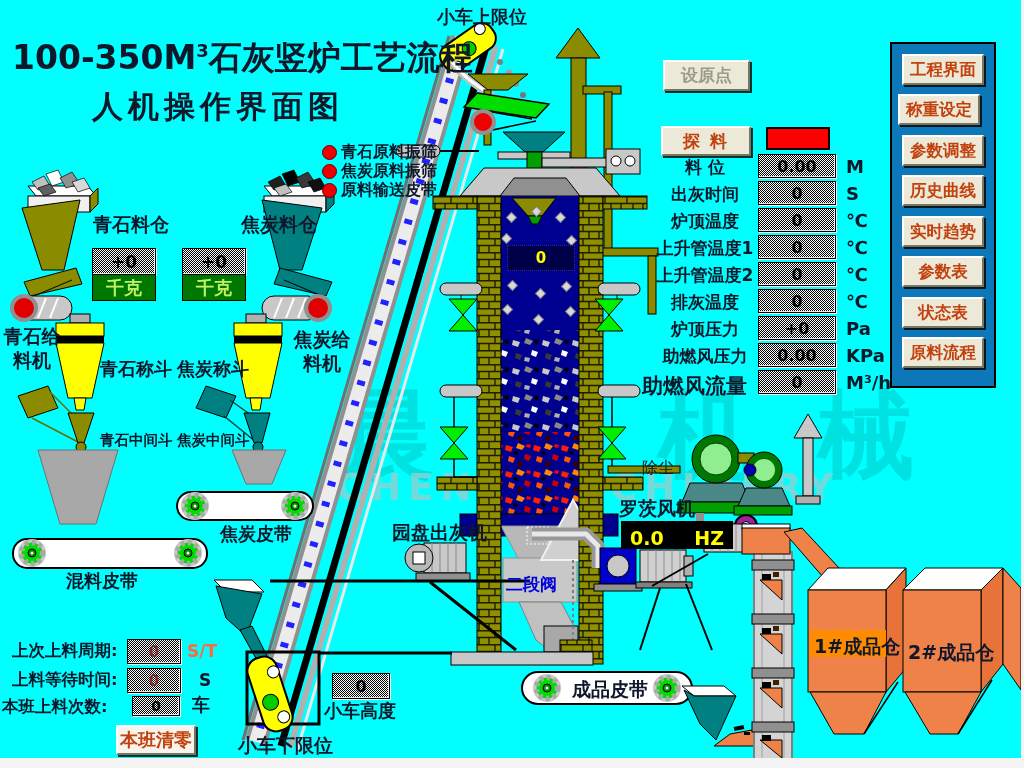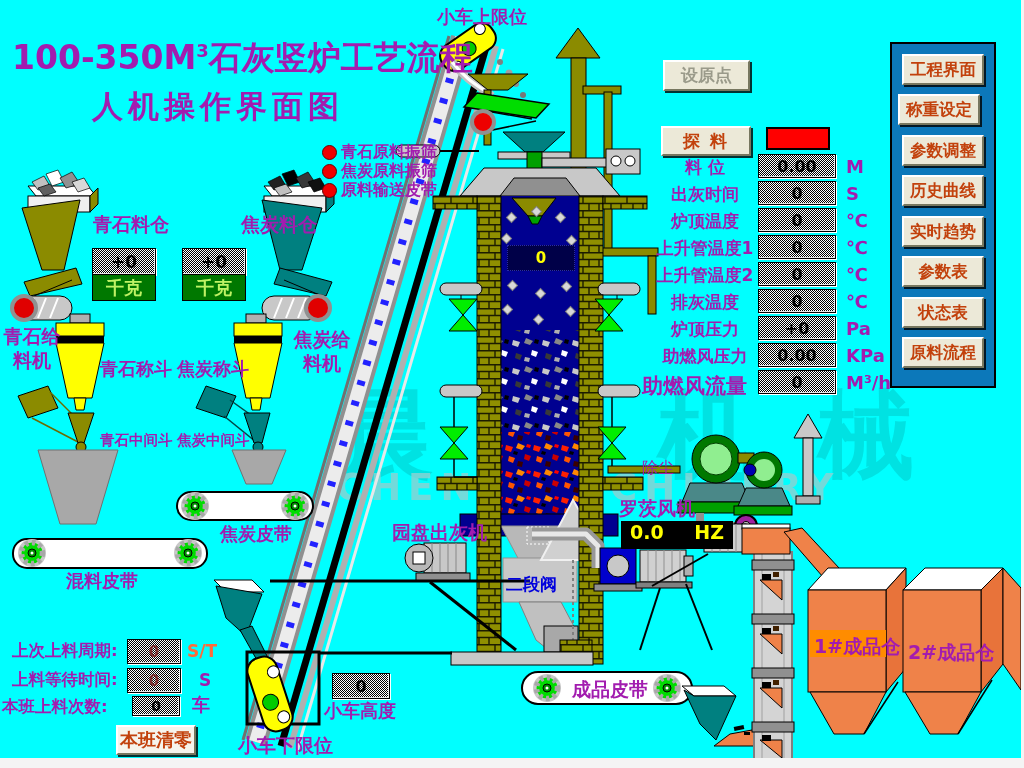--- a/index.html
+++ b/index.html
@@ -1,37 +1,37 @@
 <!DOCTYPE html>
 <html><head>
 <meta charset="utf-8">
 <style>
   html,body{margin:0;padding:0;}
   body{width:1024px;height:768px;position:relative;overflow:hidden;
        background:#00ffff;font-family:"DejaVu Sans","Liberation Sans",sans-serif;}
-  .lab{position:absolute;font-weight:bold;color:#a21caf;white-space:nowrap;z-index:3;}
+  .lab{position:absolute;font-weight:bold;color:#0f172a;white-space:nowrap;z-index:3;}
   .wm{position:absolute;z-index:1;font-weight:bold;white-space:nowrap;}
   #psvg{position:absolute;left:0;top:0;z-index:2;}
   .vbox{position:absolute;z-index:3;display:flex;align-items:center;justify-content:center;
         border:1px solid #000;box-shadow:1px 1px 0 #ffffff, inset -1px -1px 0 #e8e8e8;
         background-color:#c8c8c8;
         background-image:conic-gradient(#000 25%, #fff 25% 50%, #000 50% 75%, #fff 75%);
         background-size:2px 2px;font-weight:bold;color:#000;}
   .dimval{color:#7d2f2f;}
   .greenbox{position:absolute;z-index:3;display:flex;align-items:center;justify-content:center;
         background:#007800;color:#bef264;border:1px solid #000;font-weight:bold;}
   .btn3d{position:absolute;z-index:3;display:flex;align-items:center;justify-content:center;
         background:#ece9d8;border:2px solid;border-color:#ffffff #77775f #77775f #ffffff;
         box-shadow:2px 2px 0 rgba(0,0,0,0.8);font-weight:bold;color:#c2410c;cursor:pointer;}
   .btn-disabled{color:#9a9a8a;}
   .legend-row{display:flex;align-items:center;height:19px;}
   .dot{width:13px;height:13px;border-radius:50%;background:#ee0000;border:1px solid #600;
        margin-right:4px;flex:none;}
   .hzdisp{position:absolute;z-index:3;background:#000;color:#ffff00;display:flex;
-       align-items:flex-start;justify-content:space-between;padding:0 9px;font-weight:bold;}
+       align-items:flex-end;justify-content:space-between;padding:0 9px;font-weight:bold;}
   .lvl{position:absolute;z-index:3;background:#000048;border:1px dotted #2a2aa8;color:#ffff00;
        display:flex;align-items:center;justify-content:center;font-weight:bold;}
   .alarm{position:absolute;z-index:3;background:#ff0000;border:2px solid #000;}
   .edge{position:absolute;background:#f4f4f4;z-index:4;}
 </style>
 </head>
 <body>
 
 <div class="wm" style="left:338px;top:372px;font-size:96px;letter-spacing:64px;color:#00cccc;opacity:.55;">晨亿机械</div>
 <div class="wm" style="left:336px;top:466px;font-size:37px;letter-spacing:7px;color:#8fd2d2;opacity:.8;">CHENE MACHINERY</div>

